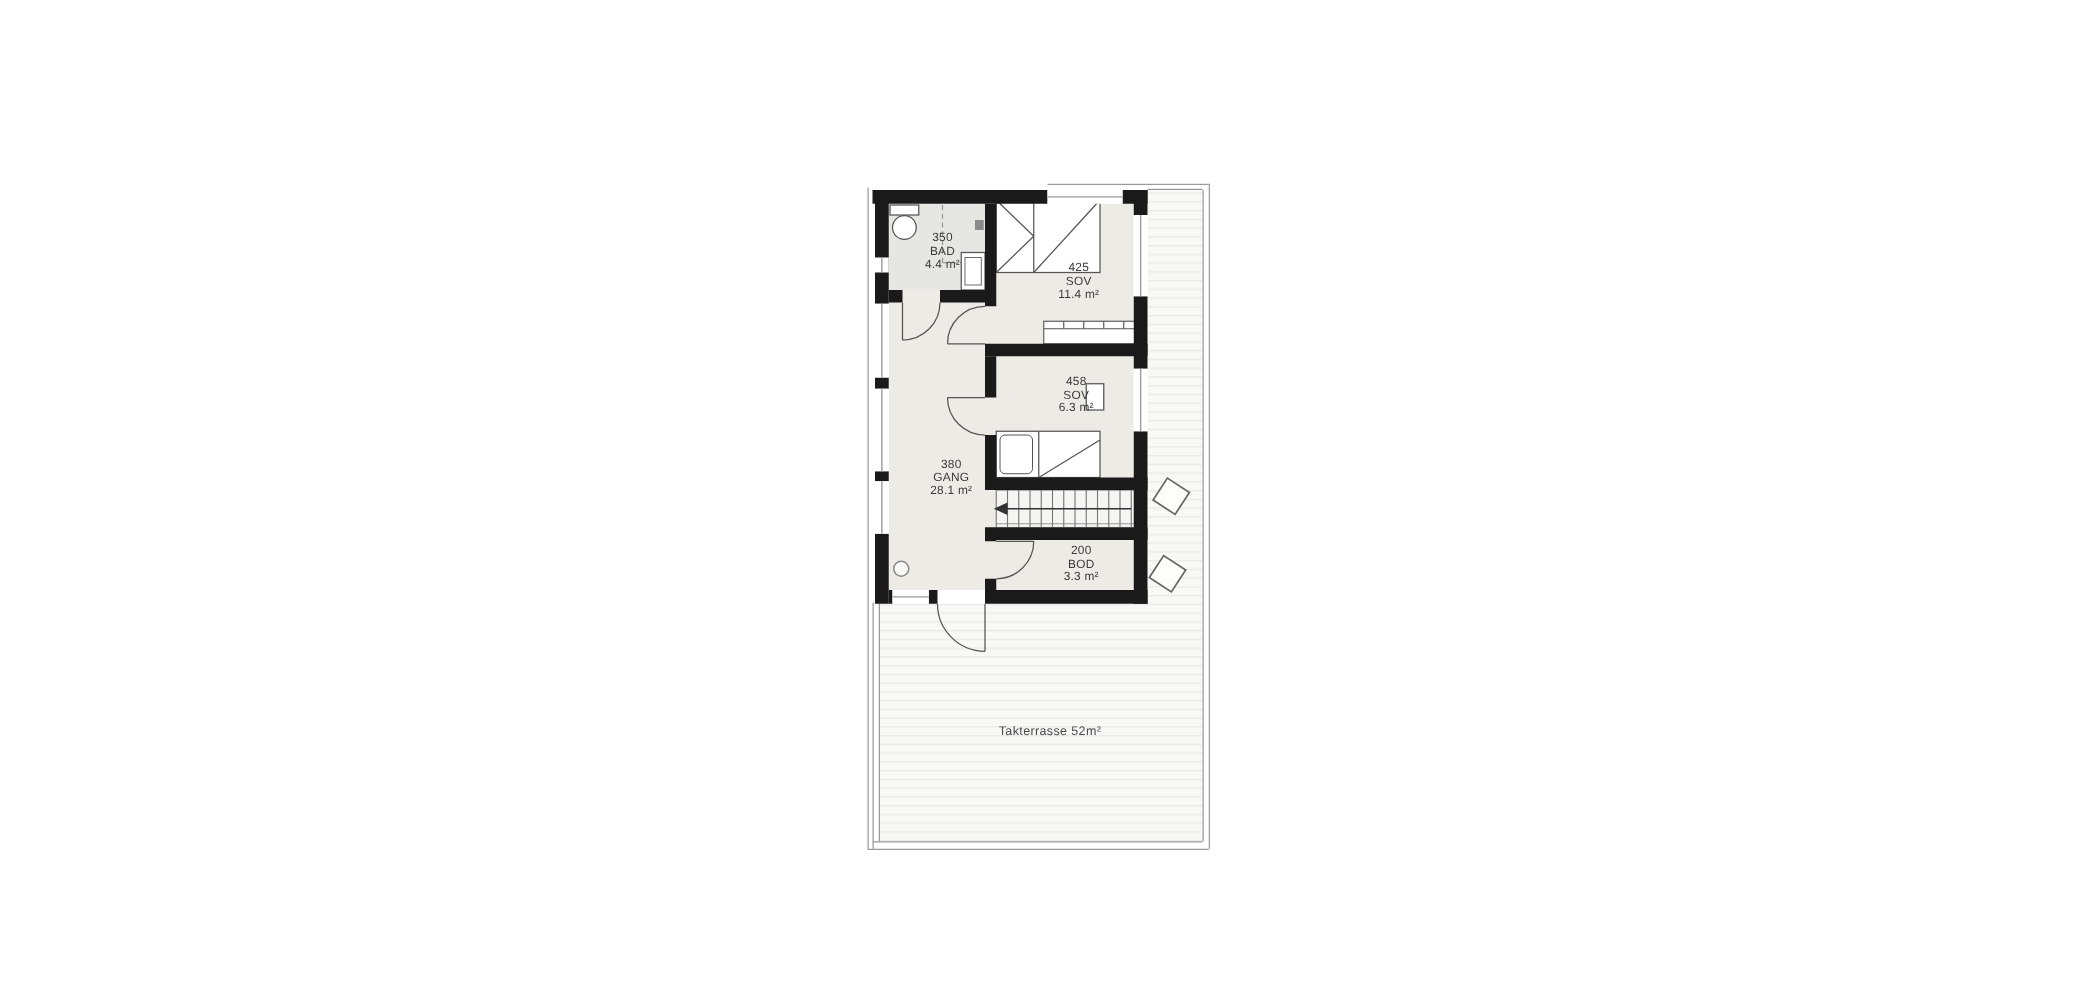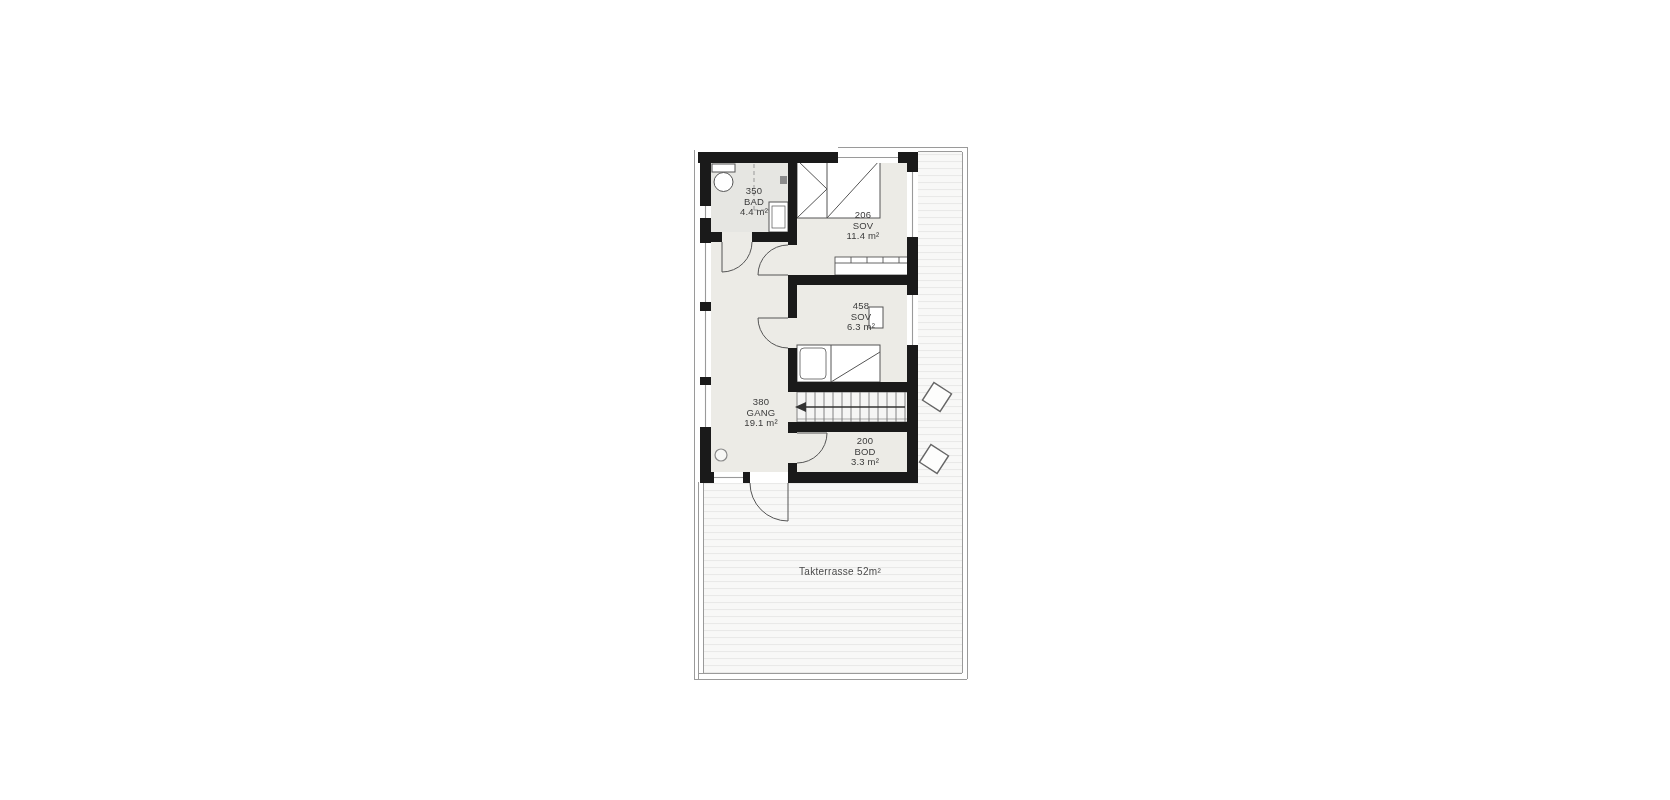--- a/index.html
+++ b/index.html
@@ -189,38 +189,38 @@
     </g>
   </svg>
 
   <div class="room-label" style="left:701px;top:186px">
     <span>350</span>
     <span>BAD</span>
     <span>4.4 m²</span>
   </div>
 
   <div class="room-label" style="left:810px;top:210px">
-    <span>206</span>
+    <span>425</span>
     <span>SOV</span>
     <span>11.4 m²</span>
   </div>
 
   <div class="room-label" style="left:808px;top:301px">
     <span>458</span>
     <span>SOV</span>
     <span>6.3 m²</span>
   </div>
 
-  <div class="room-label" style="left:708px;top:397px">
+  <div class="room-label" style="left:708px;top:367px">
     <span>380</span>
     <span>GANG</span>
-    <span>19.1 m²</span>
+    <span>28.1 m²</span>
   </div>
 
   <div class="room-label" style="left:812px;top:436px">
     <span>200</span>
     <span>BOD</span>
     <span>3.3 m²</span>
   </div>
 
-  <div class="terrace-label" style="left:730px;top:566px">Takterrasse 52m²</div>
+  <div class="terrace-label" style="left:730px;top:580px">Takterrasse 52m²</div>
 
 </div>
 
 </body></html>

